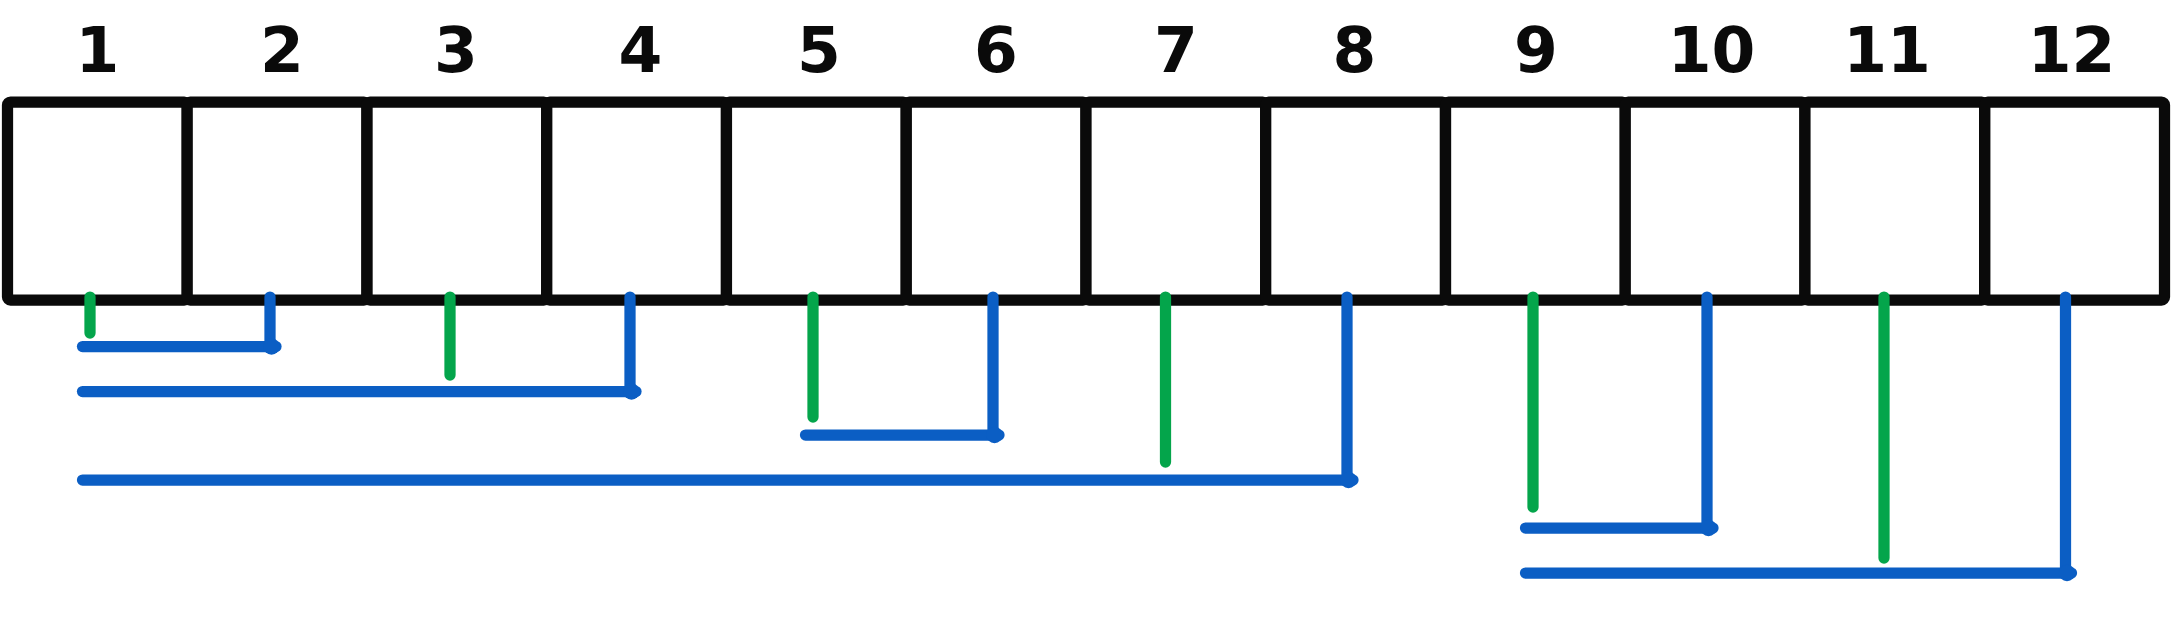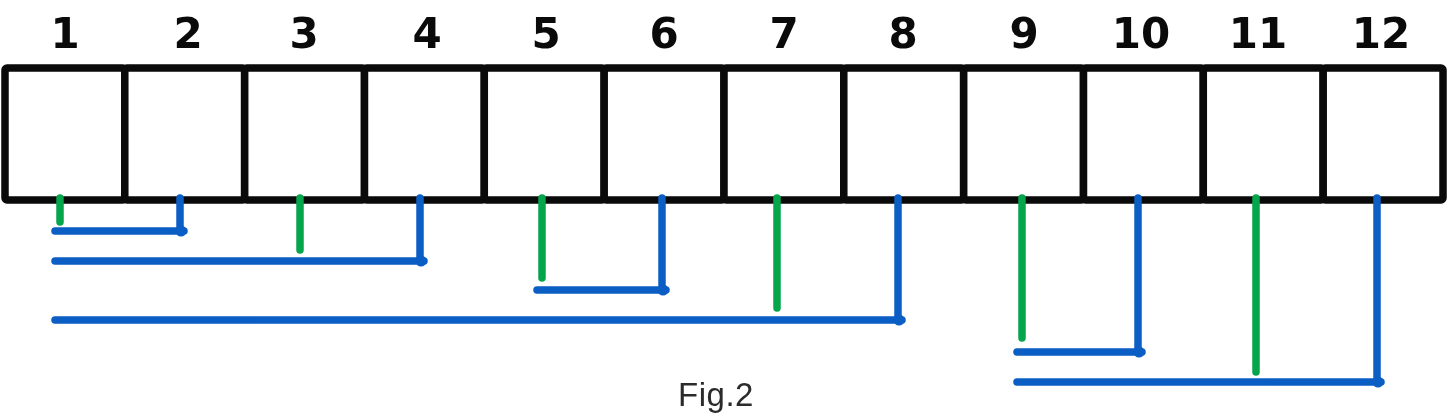--- a/index.html
+++ b/index.html
@@ -98,14 +98,13 @@
         <line x1="1138" y1="198" x2="1138" y2="352" stroke="#0b5ec4" stroke-width="7.5" stroke-linecap="round"></line>
         <line x1="1017" y1="352" x2="1142" y2="352" stroke="#0b5ec4" stroke-width="7.5" stroke-linecap="round"></line>
         <circle cx="1139" cy="352" r="5.5" fill="#0b5ec4"></circle>
       </g>
       <g>
         <line x1="1377" y1="198" x2="1377" y2="382" stroke="#0b5ec4" stroke-width="7.5" stroke-linecap="round"></line>
         <line x1="1017" y1="382" x2="1381" y2="382" stroke="#0b5ec4" stroke-width="7.5" stroke-linecap="round"></line>
         <circle cx="1378" cy="382" r="5.5" fill="#0b5ec4"></circle>
       </g>
     </svg>
-  <div class="figure-caption">Fig.2</div>
 </div>
 
 </body></html>

